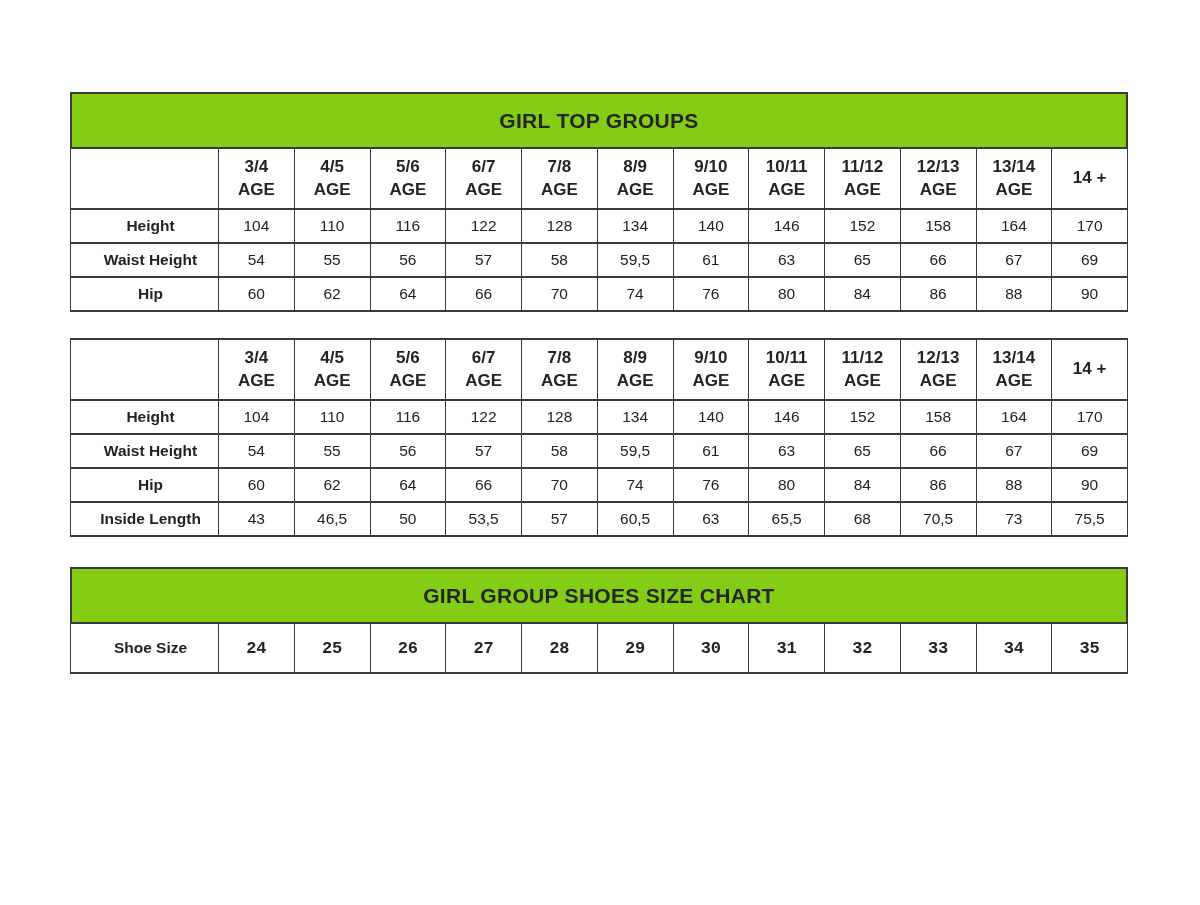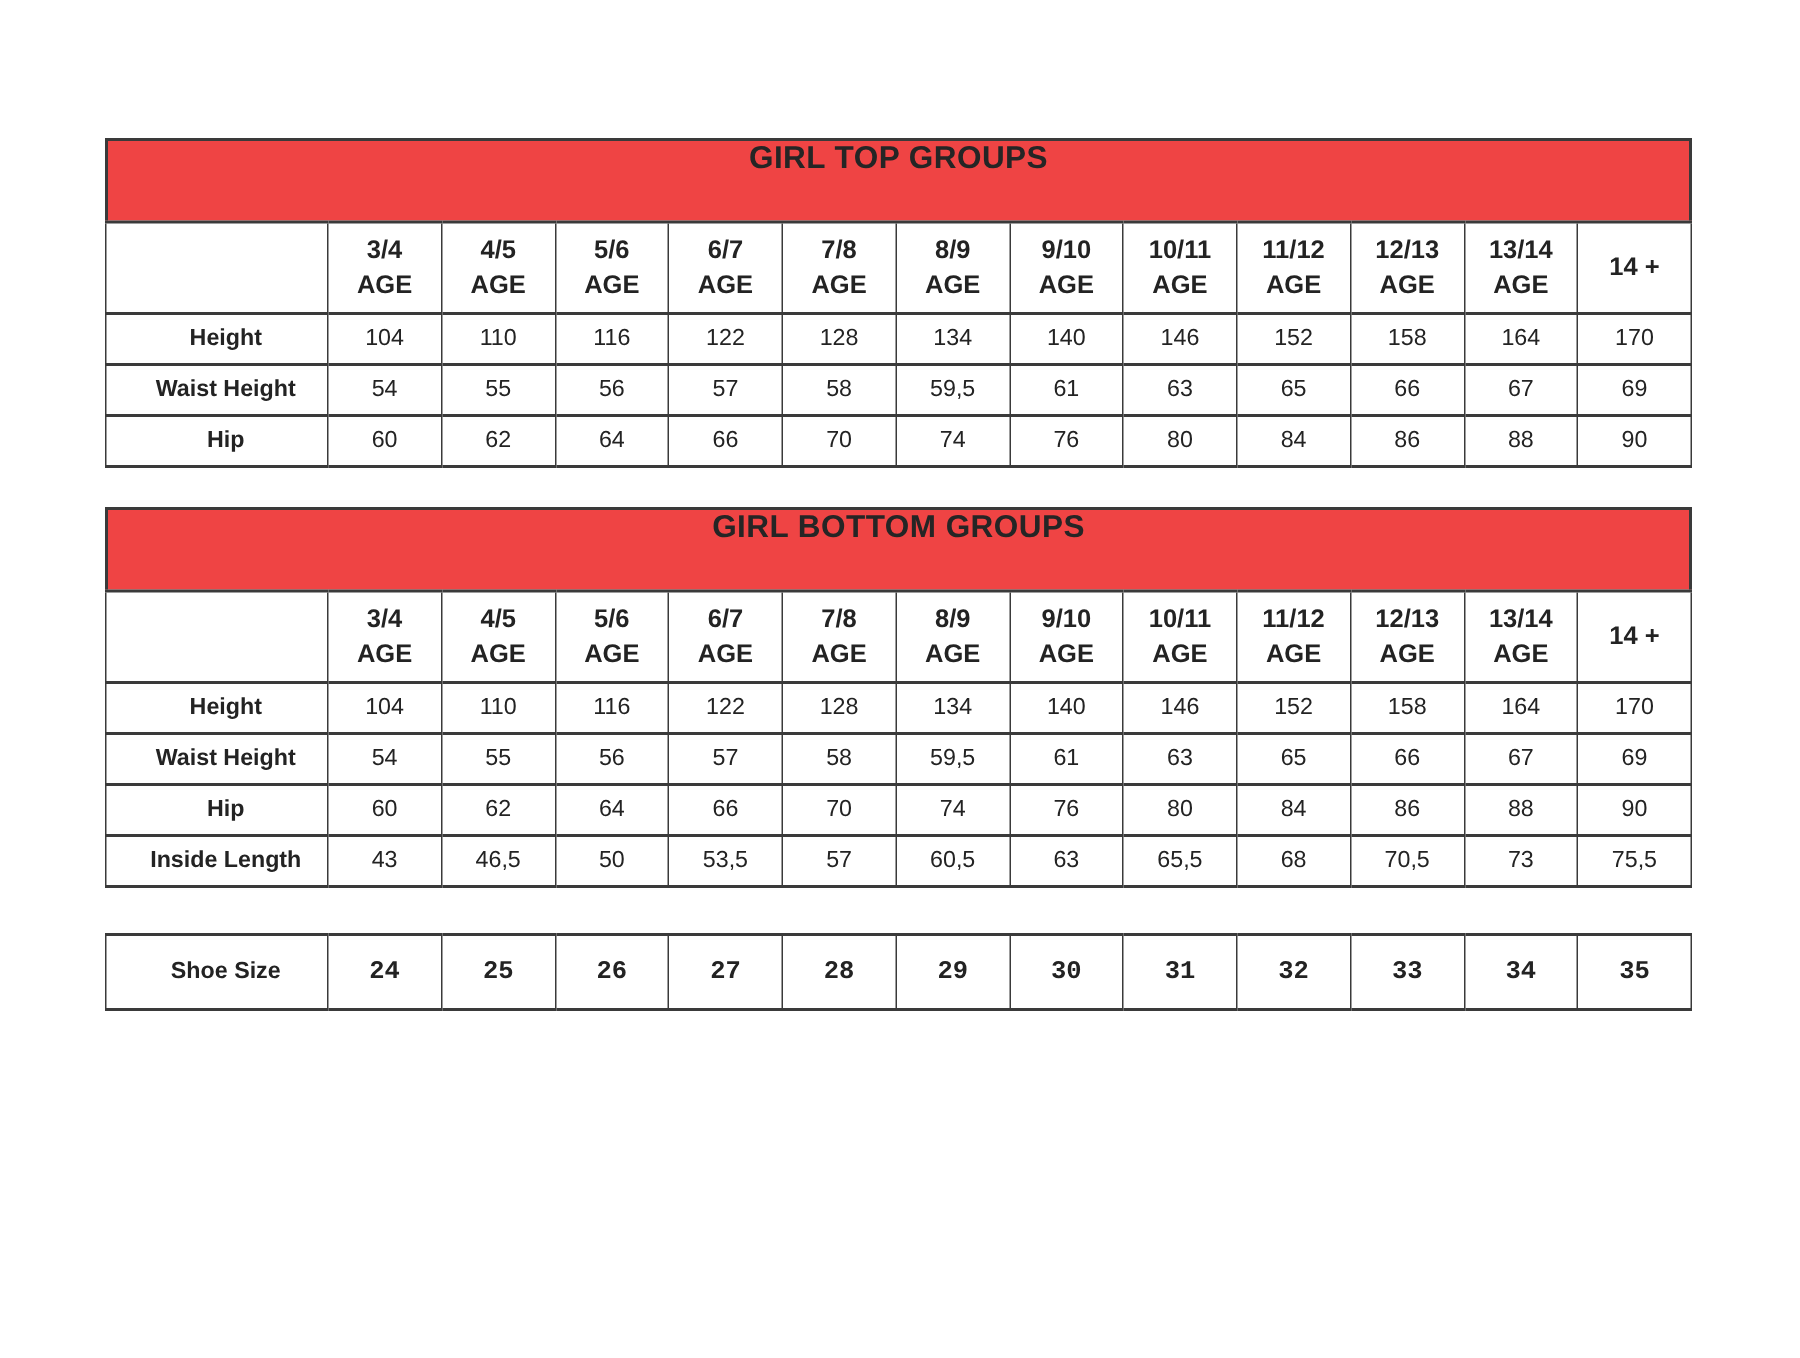--- a/index.html
+++ b/index.html
@@ -19,25 +19,25 @@
     padding: 92px 70px 0 70px;
   }
   .size-table-section { width: 1058px; }
   .size-table-section.gap-sm { margin-bottom: 26px; }
   .size-table-section.gap-md { margin-bottom: 30px; }
 
   .title-bar {
     box-sizing: border-box;
     width: 1058px;
     height: 55px;
-    background: #ef4444;
+    background: #84cc16;
     border: 2px solid #3a3a3a;
     border-bottom: none;
     display: flex;
-    align-items: flex-start;
+    align-items: center;
     justify-content: center;
     font-size: 21px;
     font-weight: bold;
     letter-spacing: 0.3px;
     color: #252525;
   }
 
   table {
     border-collapse: collapse;
     table-layout: fixed;
@@ -172,23 +172,20 @@
             <td>84</td>
             <td>86</td>
             <td>88</td>
             <td>90</td>
           </tr>
         </tbody>
       </table>
   </section>
 
   <section class="size-table-section gap-md">
-    <div class="title-bar">
-      <span>GIRL BOTTOM GROUPS</span>
-    </div>
     <table>
         <colgroup>
           <col class="label-col">
           <col>
           <col>
           <col>
           <col>
           <col>
           <col>
           <col>
@@ -285,20 +282,23 @@
             <td>68</td>
             <td>70,5</td>
             <td>73</td>
             <td>75,5</td>
           </tr>
         </tbody>
       </table>
   </section>
 
   <section class="size-table-section shoes">
+    <div class="title-bar">
+      <span>GIRL GROUP SHOES SIZE CHART</span>
+    </div>
     <table>
         <colgroup>
           <col class="label-col">
           <col>
           <col>
           <col>
           <col>
           <col>
           <col>
           <col>

